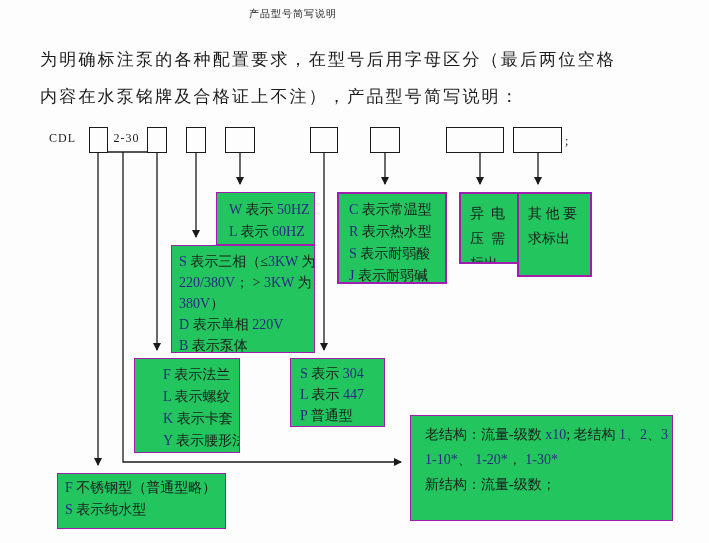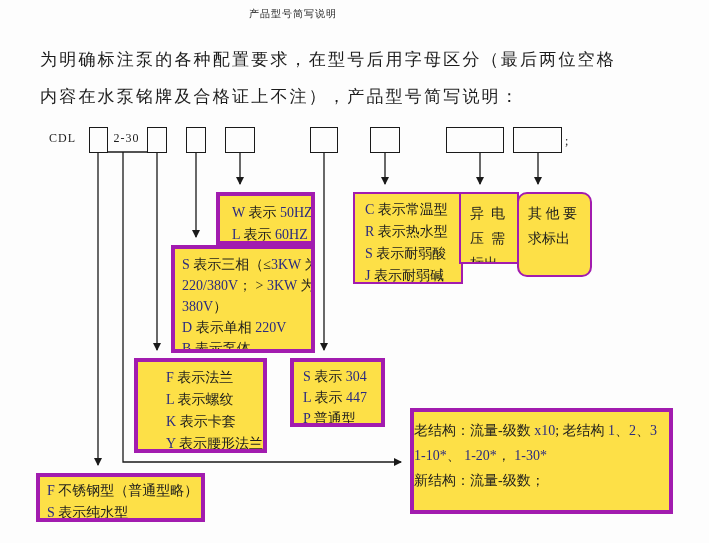--- a/index.html
+++ b/index.html
@@ -3,40 +3,40 @@
 <meta charset="utf-8">
 <style>
   html,body{margin:0;padding:0;background:#e9e9e9;}
   #page{
     position:relative;width:709px;height:543px;background:#fdfdfd;
     font-family:"Liberation Serif","DejaVu Serif",serif;color:#1c1c1c;
     overflow:hidden;
   }
   .abs{position:absolute;}
   .box{
-    position:absolute;background:#fde047;border:4px solid #a21caf;
+    position:absolute;background:#22c55e;border:1px solid #a21caf;
     font-size:14px;overflow:hidden;box-sizing:border-box;
   }
   .box.thick{border-width:2px;}
   .ln{white-space:pre;}
   .lat{color:#2a2a80;}
   .title{font-size:10px;letter-spacing:1px;}
   .intro{font-size:17px;letter-spacing:2.2px;white-space:pre;}
   .code{font-size:12px;letter-spacing:1px;}
   .smallbox{position:absolute;border:1px solid #1a1a1a;background:#fdfdfd;box-sizing:border-box;}
   svg.wires{position:absolute;left:0;top:0;pointer-events:none;}
   
   .cb-freq   {padding:6px 0 0 12px;line-height:22px;}
-  .cb-temp   {padding:5px 0 0 10px;line-height:22px;margin-left:16px;}
+  .cb-temp   {padding:5px 0 0 10px;line-height:22px;}
   .cb-volt   {padding:7px 0 0 9px; line-height:25px;}
-  .cb-other  {padding:7px 0 0 9px; line-height:25px;border-radius:10px;}
+  .cb-other  {padding:7px 0 0 9px; line-height:25px;}
   .cb-phase  {padding:5px 0 0 7px; line-height:21px;font-size:14px;}
   .cb-conn   {padding:5px 0 0 9px; line-height:22px;}
   .cb-grade  {padding:4px 0 0 9px; line-height:21px;}
-  .cb-struct {padding:6px 0 0 0; line-height:25px;}
+  .cb-struct {padding:6px 0 0 14px; line-height:25px;margin-top:7px;}
   .cb-ptype  {padding:3px 0 0 7px; line-height:22px;}
 </style>
 </head>
 <body>
 
 <div id="page">
 
   <svg class="wires" width="709" height="543" viewBox="0 0 709 543">
     <defs>
       <marker id="ah" markerUnits="userSpaceOnUse" markerWidth="9" markerHeight="9" refX="7" refY="4" orient="auto">
@@ -97,37 +97,37 @@
     </div>
 
   <div class="box cb-phase" style="left:171px;top:245px;width:144px;height:108px;">
       <div class="ln"><span class="lat">S</span> 表示三相（≤<span class="lat">3KW</span> 为</div>
       <div class="ln"><span class="lat">220/380V</span>； &gt; <span class="lat">3KW</span> 为</div>
       <div class="ln"><span class="lat">380V</span>）</div>
       <div class="ln"><span class="lat">D</span> 表示单相 <span class="lat">220V</span></div>
       <div class="ln"><span class="lat">B</span> 表示泵体</div>
     </div>
 
-  <div class="box cb-conn" style="left:134px;top:358px;width:133px;height:95px;padding-left:28px;">
+  <div class="box cb-conn" style="left:134px;top:358px;width:106px;height:95px;padding-left:28px;">
       <div class="ln"><span class="lat">F</span> 表示法兰</div>
       <div class="ln"><span class="lat">L</span> 表示螺纹</div>
       <div class="ln"><span class="lat">K</span> 表示卡套</div>
       <div class="ln"><span class="lat">Y</span> 表示腰形法兰</div>
     </div>
 
   <div class="box cb-grade" style="left:290px;top:358px;width:95px;height:69px;">
       <div class="ln"><span class="lat">S</span> 表示 <span class="lat">304</span></div>
       <div class="ln"><span class="lat">L</span> 表示 <span class="lat">447</span></div>
       <div class="ln"><span class="lat">P</span> 普通型</div>
     </div>
 
   <div class="box cb-struct" style="left:410px;top:408px;width:263px;height:106px;">
       <div class="ln">老结构：流量-级数 <span class="lat">x10</span>; 老结构 <span class="lat">1</span>、<span class="lat">2</span>、<span class="lat">3</span></div>
       <div class="ln"><span class="lat">1-10*</span>、 <span class="lat">1-20*</span>， <span class="lat">1-30*</span></div>
       <div class="ln">新结构：流量-级数；</div>
     </div>
 
-  <div class="box cb-ptype" style="left:36px;top:473px;width:169px;height:49px;">
+  <div class="box cb-ptype" style="left:57px;top:473px;width:169px;height:56px;">
       <div class="ln"><span class="lat">F</span> 不锈钢型（普通型略）</div>
       <div class="ln"><span class="lat">S</span> 表示纯水型</div>
     </div>
 
 </div>
 
 </body></html>

